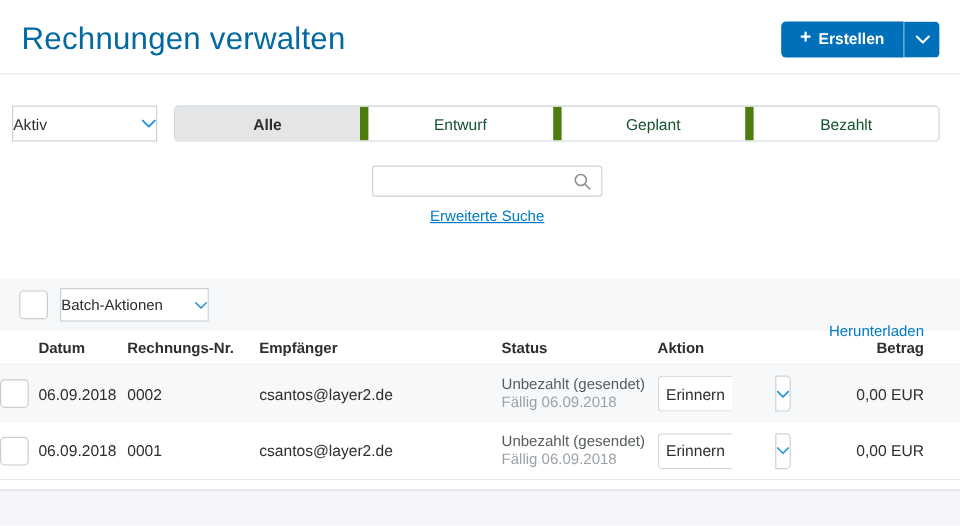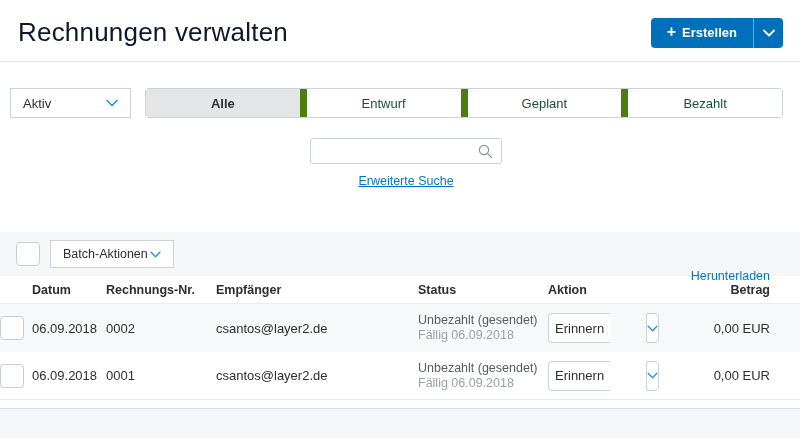--- a/index.html
+++ b/index.html
@@ -3,35 +3,35 @@
 <meta charset="utf-8">
 <style>
   html,body{margin:0;padding:0;width:800px;height:438px;overflow:hidden;
     font-family:"Liberation Sans",sans-serif;background:#fff;}
   .page{position:relative;width:800px;height:438px;background:#fff;}
 
   
   .header{position:absolute;top:0;left:0;right:0;height:62px;box-sizing:border-box;
     border-bottom:1px solid #e8e8e8;display:flex;justify-content:space-between;
     align-items:center;padding:4px 17px 0 18px;}
-  .page-title{font-size:26px;font-weight:400;color:#0f172a;margin:0;letter-spacing:.2px;text-align:center;}
+  .page-title{font-size:26px;font-weight:400;color:#0369a1;margin:0;letter-spacing:.2px;text-align:center;}
   .split-btn{display:flex;height:30px;}
   .split-main{background:#0070ba;color:#fff;border:none;border-radius:4px 0 0 4px;
     font-family:inherit;font-size:13px;font-weight:700;padding:0 16px;display:flex;
     align-items:center;gap:6px;cursor:pointer;}
   .split-main .plus{font-size:16px;font-weight:700;line-height:1;margin-top:-2px;}
   .split-arrow{background:#0070ba;width:30px;border:none;border-left:1px solid rgba(255,255,255,.4);
     border-radius:0 4px 4px 0;display:flex;align-items:center;justify-content:center;
     color:#fff;cursor:pointer;}
 
   
   .filter-row{position:absolute;top:88px;left:10px;right:17px;height:30px;display:flex;}
   .select{box-sizing:border-box;height:30px;background:#fff;border:1px solid #cbd2d6;
     border-radius:0;display:flex;align-items:center;justify-content:space-between;
-    padding:0 12px;font-size:13px;color:#2c2e2f;cursor:pointer;}
+    padding:0 0;font-size:13px;color:#2c2e2f;cursor:pointer;}
   .select-aktiv{width:121px;}
   .chev{color:#2496d8;display:flex;}
   .tab-group{flex:1;margin-left:14px;display:flex;border:1px solid #cbd2d6;border-radius:4px;
     overflow:hidden;box-sizing:border-box;background:#fff;}
   .tab{flex:1;display:flex;align-items:center;justify-content:center;font-size:13px;
     color:#14532d;background:#fff;border-left:7px solid #4d7c0f;cursor:pointer;}
   .tab:first-child{border-left:none;font-weight:bold;}
   .tab.selected{background:#e4e5e7;color:#2c2e2f;}
 
   

